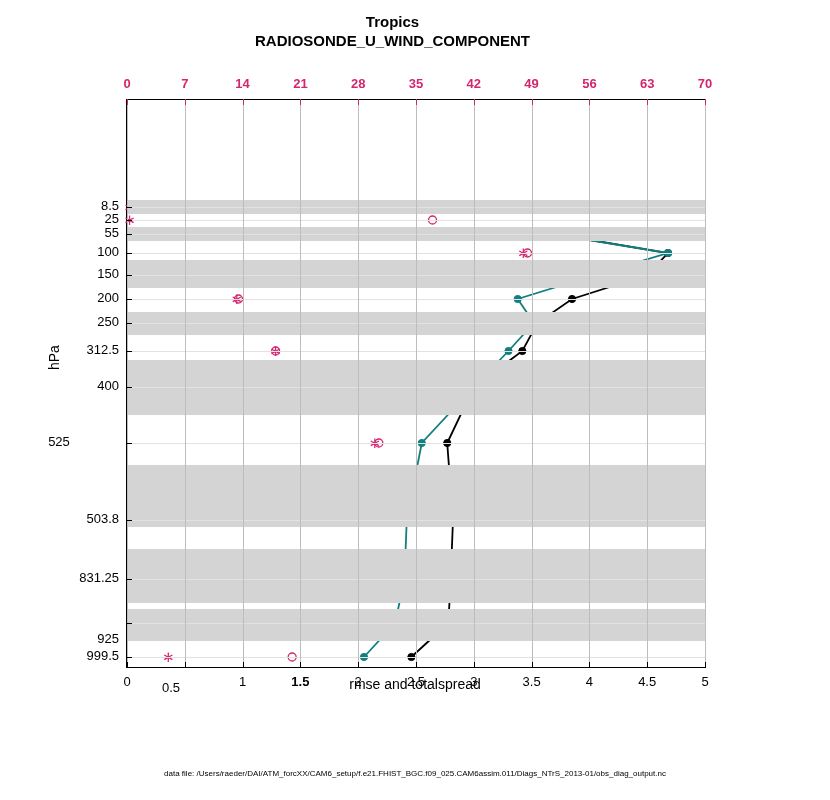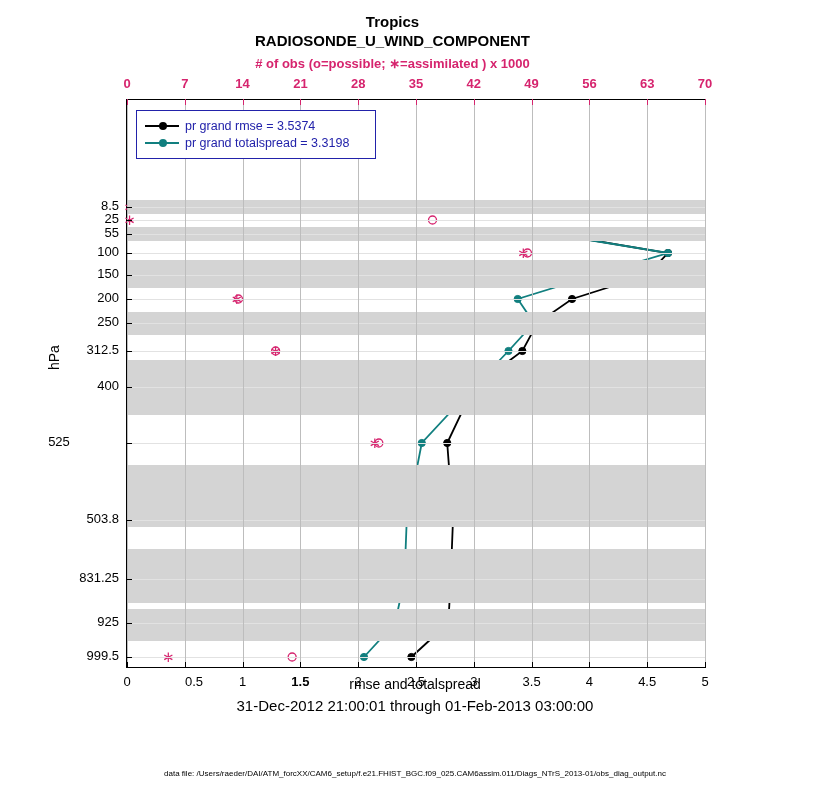--- a/index.html
+++ b/index.html
@@ -206,21 +206,20 @@
   }
 </style>
 </head>
 <body>
 
 <div id="root">
 
   <div class="title-block">
     <div class="title-1">Tropics</div>
     <div class="title-2">RADIOSONDE_U_WIND_COMPONENT</div>
-    <div class="title-3"># of obs (o=possible; ∗=assimilated ) x 1000</div>
   </div>
 
   <div id="plot">
 
     <svg class="overlay" id="series-layer" viewBox="0 0 578 567" preserveAspectRatio="none">
         <circle cx="70.18571428571428" cy="107" r="4" fill="none" stroke="#d6246e" stroke-width="1.3"></circle>
         <circle cx="305.51428571428573" cy="120" r="4" fill="none" stroke="#d6246e" stroke-width="1.3"></circle>
         <circle cx="466.52857142857147" cy="134" r="4" fill="none" stroke="#d6246e" stroke-width="1.3"></circle>
         <circle cx="400.47142857142853" cy="153" r="4" fill="none" stroke="#d6246e" stroke-width="1.3"></circle>
         <circle cx="148.6285714285714" cy="175" r="4" fill="none" stroke="#d6246e" stroke-width="1.3"></circle>
@@ -294,21 +293,21 @@
       <div class="hgrid" style="top: 343px;"></div>
       <div class="hgrid" style="top: 420px;"></div>
       <div class="hgrid" style="top: 479px;"></div>
       <div class="hgrid" style="top: 523px;"></div>
       <div class="hgrid" style="top: 557px;"></div>
       <div class="vgrid" style="left: 0px;"></div>
       <div class="tick-bottom" style="left: 0px;"></div>
       <div class="xlab-bottom" style="left: 0px;">0</div>
       <div class="vgrid" style="left: 57.8px;"></div>
       <div class="tick-bottom" style="left: 57.8px;"></div>
-      <div class="xlab-bottom" style="left: 67px;">0.5</div>
+      <div class="xlab-bottom" style="left: 44px; margin-top: 6px;">0.5</div>
       <div class="vgrid" style="left: 115.6px;"></div>
       <div class="tick-bottom" style="left: 115.6px;"></div>
       <div class="xlab-bottom" style="left: 115.6px;">1</div>
       <div class="vgrid" style="left: 173.4px;"></div>
       <div class="tick-bottom" style="left: 173.4px;"></div>
       <div class="xlab-bottom" style="left: 173.4px; font-weight: bold;">1.5</div>
       <div class="vgrid" style="left: 231.2px;"></div>
       <div class="tick-bottom" style="left: 231.2px;"></div>
       <div class="xlab-bottom" style="left: 231.2px;">2</div>
       <div class="vgrid" style="left: 289px;"></div>
@@ -369,40 +368,23 @@
       <div class="ylab" style="top: 251px;">312.5</div>
       <div class="tick-left" style="top: 287px;"></div>
       <div class="ylab" style="top: 287px;">400</div>
       <div class="tick-left" style="top: 343px;"></div>
       <div class="ylab" style="top: 343px; text-align: center;">525</div>
       <div class="tick-left" style="top: 420px;"></div>
       <div class="ylab" style="top: 420px;">503.8</div>
       <div class="tick-left" style="top: 479px;"></div>
       <div class="ylab" style="top: 479px;">831.25</div>
       <div class="tick-left" style="top: 523px;"></div>
-      <div class="ylab" style="top: 523px;">925</div>
+      <div class="ylab" style="top: 540px;">925</div>
       <div class="tick-left" style="top: 557px;"></div>
       <div class="ylab" style="top: 557px;">999.5</div>
     </div>
 
-  <div id="legend">
-    <div class="legend-row">
-      <span class="legend-sample">
-        <span class="legend-line" style="background:#000000"></span>
-        <span class="legend-dot" style="background:#000000"></span>
-      </span>
-      <span class="legend-text">pr grand rmse = 3.5374</span>
-    </div>
-    <div class="legend-row">
-      <span class="legend-sample">
-        <span class="legend-line" style="background:#117f7f"></span>
-        <span class="legend-dot" style="background:#117f7f"></span>
-      </span>
-      <span class="legend-text">pr grand totalspread = 3.3198</span>
-    </div>
-  </div>
 
   <div class="axis-name-y">hPa</div>
   <div class="axis-name-x">rmse and totalspread</div>
-  <div class="subtitle">31-Dec-2012 21:00:01 through 01-Feb-2013 03:00:00</div>
   <div class="footer">data file: /Users/raeder/DAI/ATM_forcXX/CAM6_setup/f.e21.FHIST_BGC.f09_025.CAM6assim.011/Diags_NTrS_2013-01/obs_diag_output.nc</div>
 
 </div>
 
 </body></html>

